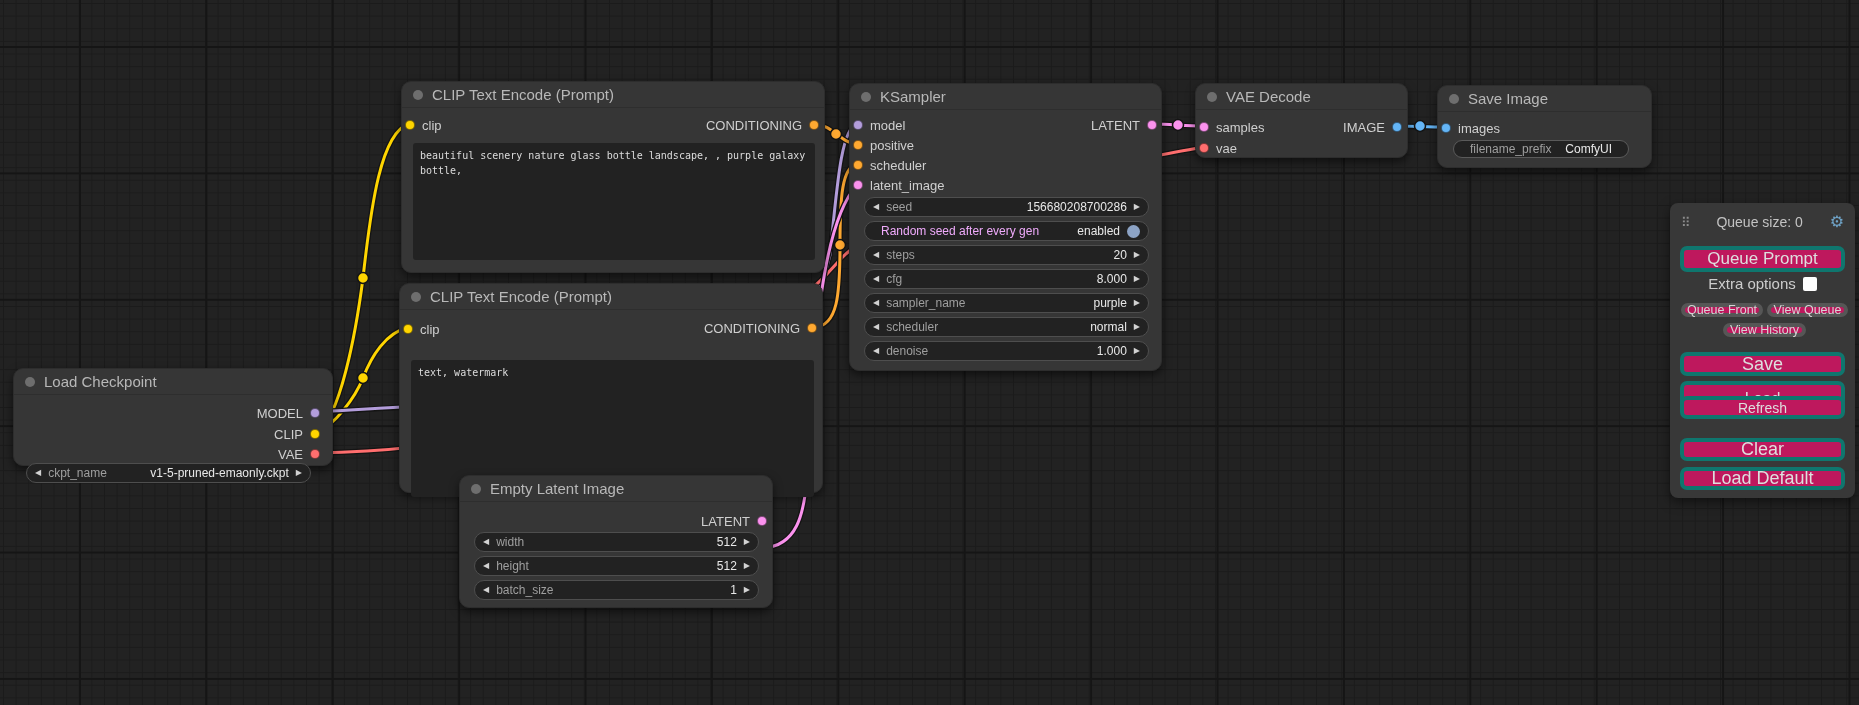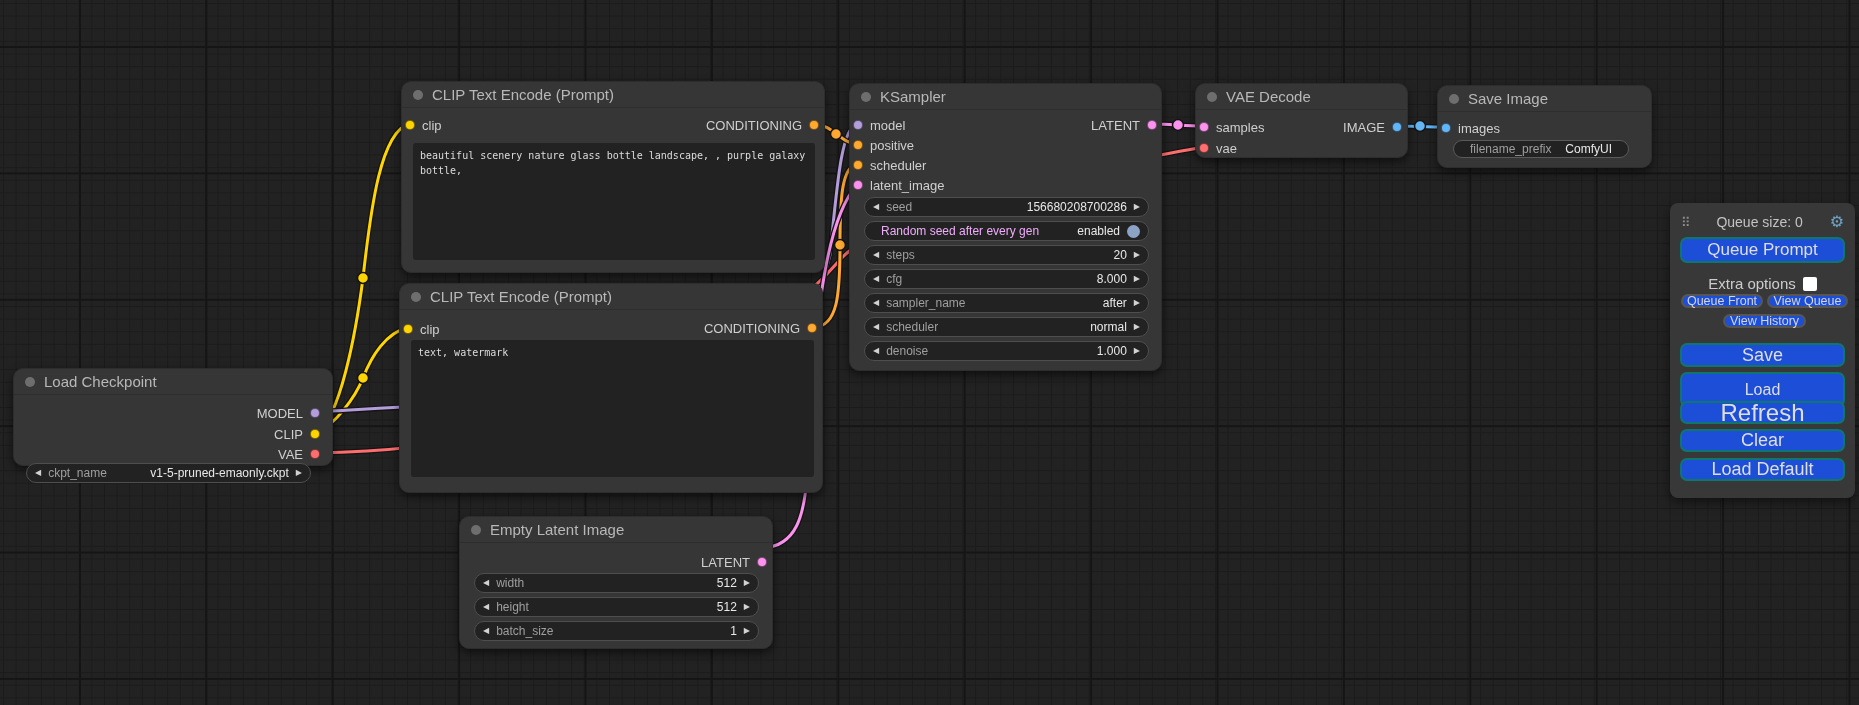--- a/index.html
+++ b/index.html
@@ -40,22 +40,22 @@
         font-family:"DejaVu Sans Mono",monospace; font-size:10px; line-height:15px;
         padding:5px 7px; white-space:pre-wrap; overflow:hidden; }
 
   .qpanel { position:absolute; z-index:3; left:1670px; top:203px; width:185px; height:295px;
             background:#383838; border-radius:8px; box-shadow:0 4px 12px rgba(0,0,0,.5); }
   .qheader { position:absolute; top:9px; left:11px; right:11px; height:20px;
              display:flex; align-items:center; justify-content:space-between; }
   .qhandle { color:#8b8b8b; font-size:13px; letter-spacing:-1px; }
   .qsize { color:#c3c3c3; font-size:14px; }
   .qgear { font-size:16px; line-height:1; }
-  .qbtn { position:absolute; background:#1d4ed8; border:2px solid #0f766e; border-radius:7px;
-          color:#dedede; display:flex; align-items:center; justify-content:center; cursor:default; }
+  .qbtn { position:absolute; background:#be185d; border:4px solid #0f766e; border-radius:7px;
+          color:#dedede; display:flex; align-items:center; justify-content:center; cursor:default;margin-top:9px; }
   .qbig { left:10px; width:165px; }
   .qsmall { border-radius:9px; font-size:12.5px; height:14px; border-color:#565656; color:#d5d5d5; }
   .qextra { position:absolute; top:72px; left:0; right:0; display:flex; align-items:center;
             justify-content:center; gap:7px; color:#cccccc; font-size:15px; }
   .qcheck { width:14px; height:14px; border-radius:2px; }
 </style>
 </head>
 <body>
 
 <div class="canvas"></div>
@@ -134,24 +134,24 @@
     <span>CLIP Text Encode (Prompt)</span>
     </div>
   <div class="port in" style="top:35px">
     <span class="pdot" style="background-color: rgb(255, 213, 0);"></span>
     <span>clip</span>
     </div>
   <div class="port out" style="top:34px;right:5px">
     <span class="pdot" style="background-color: rgb(255, 169, 49);"></span>
     <span>CONDITIONING</span>
     </div>
-  <div class="ta" style="left:11px;top:56px;width:403px;height:137px">text, watermark</div>
-</div>
-
-<div class="node" style="left:459px;top:516px;width:314px;height:133px">
+  <div class="ta" style="left:11px;top:76px;width:403px;height:137px">text, watermark</div>
+</div>
+
+<div class="node" style="left:459px;top:475px;width:314px;height:133px">
   <div class="ntitle">
       <span class="tdot" style="background-color: rgb(110, 110, 110);"></span>
     <span>Empty Latent Image</span>
     </div>
   <div class="port out" style="top:35px;right:5px">
     <span class="pdot" style="background-color: rgb(251, 146, 238);"></span>
     <span>LATENT</span>
     </div>
   <div class="widget" style="left:14px;top:56px;width:285px">
     <span class="warr">◀</span>
@@ -217,21 +217,21 @@
     </div>
   <div class="widget" style="left:14px;top:185px;width:285px">
     <span class="warr">◀</span>
     <span class="wlabel">cfg</span>
     <span class="wvalue">8.000</span>
     <span class="warr">▶</span>
     </div>
   <div class="widget" style="left:14px;top:209px;width:285px">
     <span class="warr">◀</span>
     <span class="wlabel">sampler_name</span>
-    <span class="wvalue">after</span>
+    <span class="wvalue">purple</span>
     <span class="warr">▶</span>
     </div>
   <div class="widget" style="left:14px;top:233px;width:285px">
     <span class="warr">◀</span>
     <span class="wlabel">scheduler</span>
     <span class="wvalue">normal</span>
     <span class="warr">▶</span>
     </div>
   <div class="widget" style="left:14px;top:257px;width:285px">
     <span class="warr">◀</span>
@@ -284,16 +284,16 @@
   <div class="qbtn qbig" style="top:34px;height:26px;font-size:17px">Queue Prompt</div>
   <div class="qextra">
     <span>Extra options</span>
     <span class="qcheck" style="background-color: rgb(255, 255, 255);"></span>
   </div>
   <div class="qbtn qsmall" style="left:11px;top:91px;width:82px">Queue Front</div>
   <div class="qbtn qsmall" style="left:97px;top:91px;width:81px">View Queue</div>
   <div class="qbtn qsmall" style="left:53px;top:111px;width:83px">View History</div>
   <div class="qbtn qbig" style="top:140px;height:24px;font-size:18px">Save</div>
   <div class="qbtn qbig" style="top:169px;height:35px;font-size:16px">Load</div>
-  <div class="qbtn qbig" style="top:198px;height:23px;font-size:24px">Refresh</div>
+  <div class="qbtn qbig" style="top:184px;height:23px;font-size:14px">Refresh</div>
   <div class="qbtn qbig" style="top:226px;height:23px;font-size:18px">Clear</div>
   <div class="qbtn qbig" style="top:255px;height:23px;font-size:18px">Load Default</div>
 </div>
 
 </body></html>

